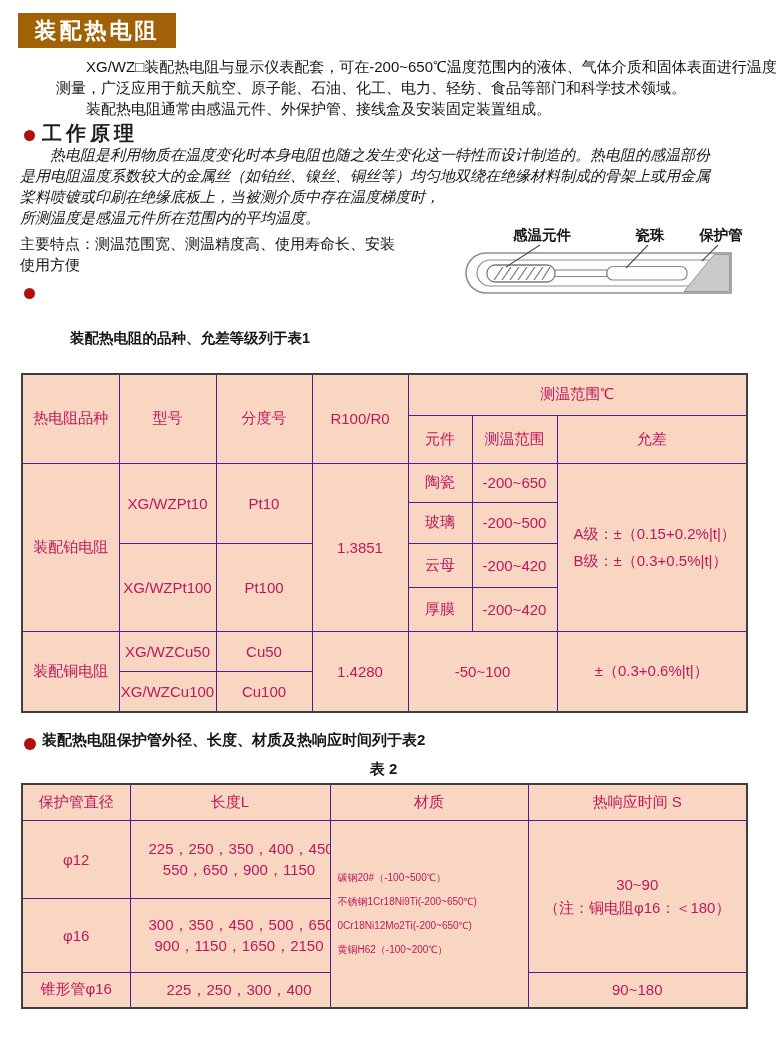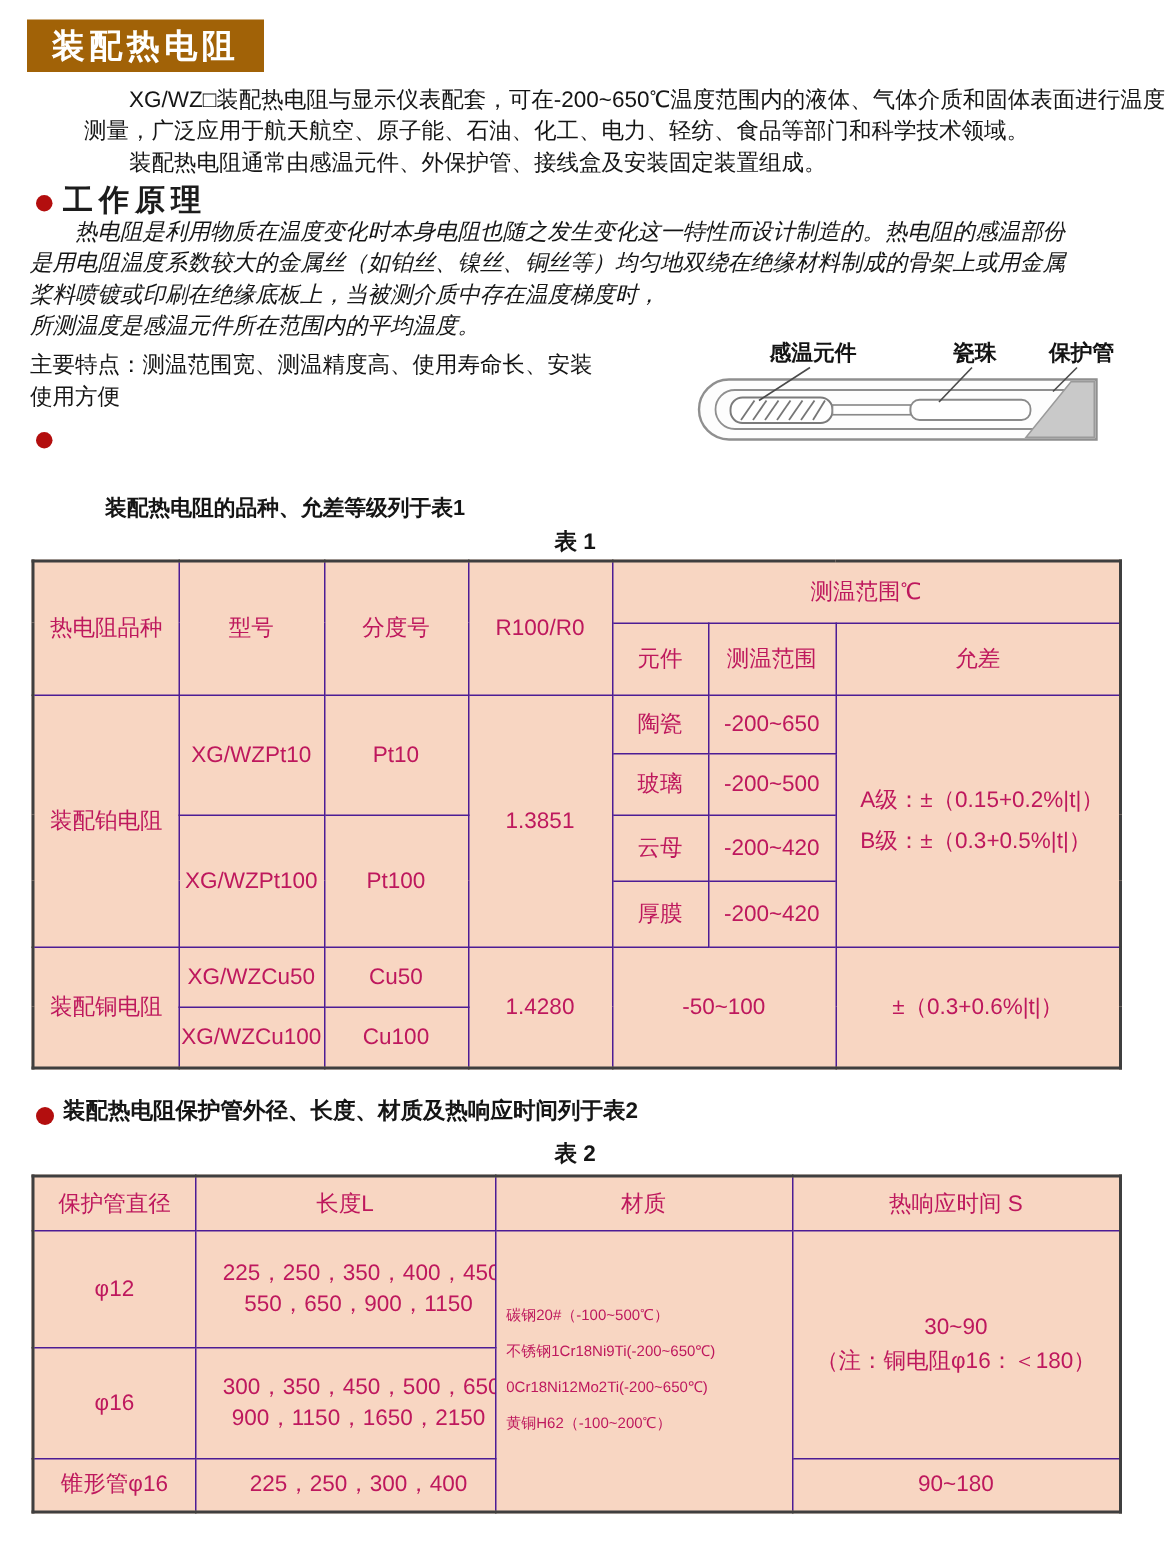--- a/index.html
+++ b/index.html
@@ -88,21 +88,20 @@
     <line x1="268" y1="25" x2="252" y2="41" stroke="#4a4a4a" stroke-width="1.1"></line>
 
     <text x="92" y="20" text-anchor="middle" font-size="14.5" font-weight="bold" fill="#141414">感温元件</text>
     <text x="200" y="20" text-anchor="middle" font-size="14.5" font-weight="bold" fill="#141414">瓷珠</text>
     <text x="271" y="20" text-anchor="middle" font-size="14.5" font-weight="bold" fill="#141414">保护管</text>
   </svg>
 
   <span class="bullet" style="left:24px; top:288px;"></span>
 
   <div class="note" style="left:24px; top:329px; font-weight:bold;margin-left:46px;">装配热电阻的品种、允差等级列于表1</div>
-  <div class="caption" style="top:352px;">表 1</div>
 
   <table class="t1">
     <colgroup>
       <col style="width:97px">
         <col style="width:97px">
         <col style="width:96px">
         <col style="width:96px">
       <col style="width:64px">
         <col style="width:85px">
         <col style="width:190px">

